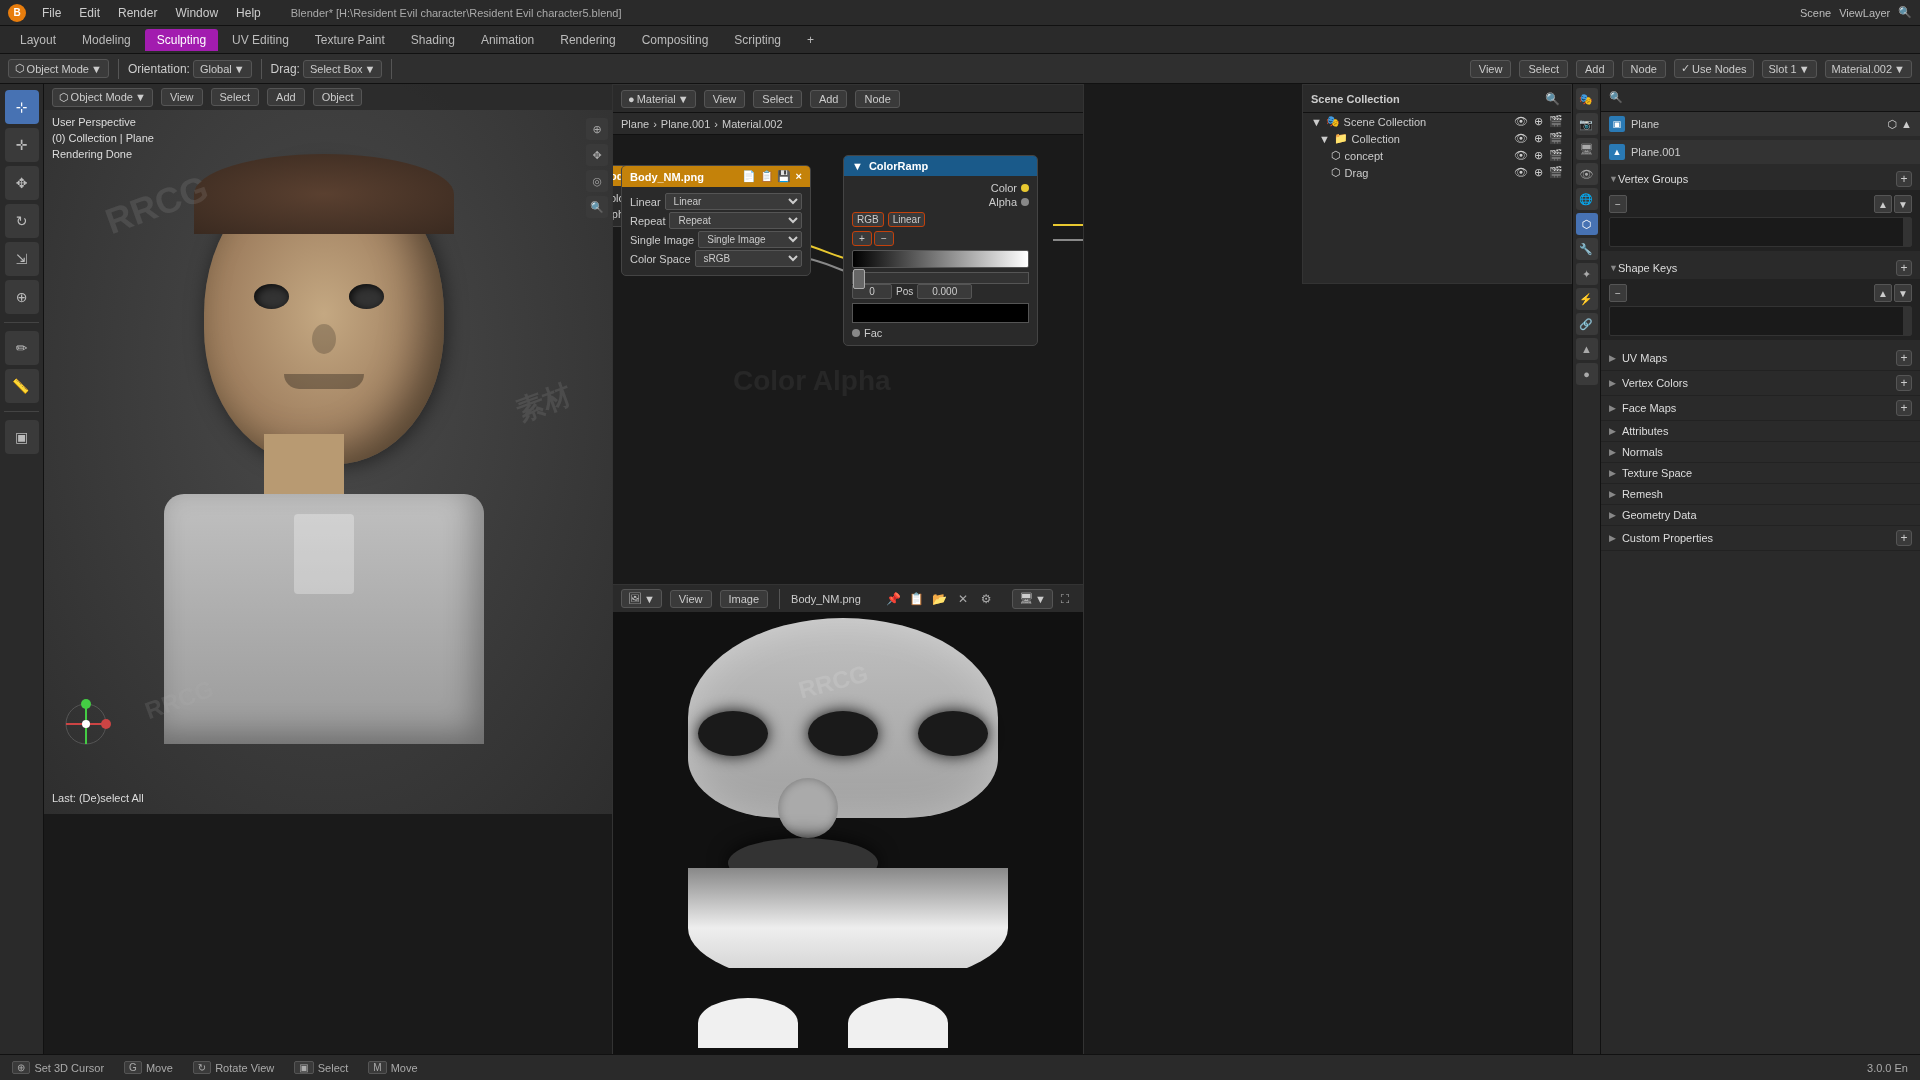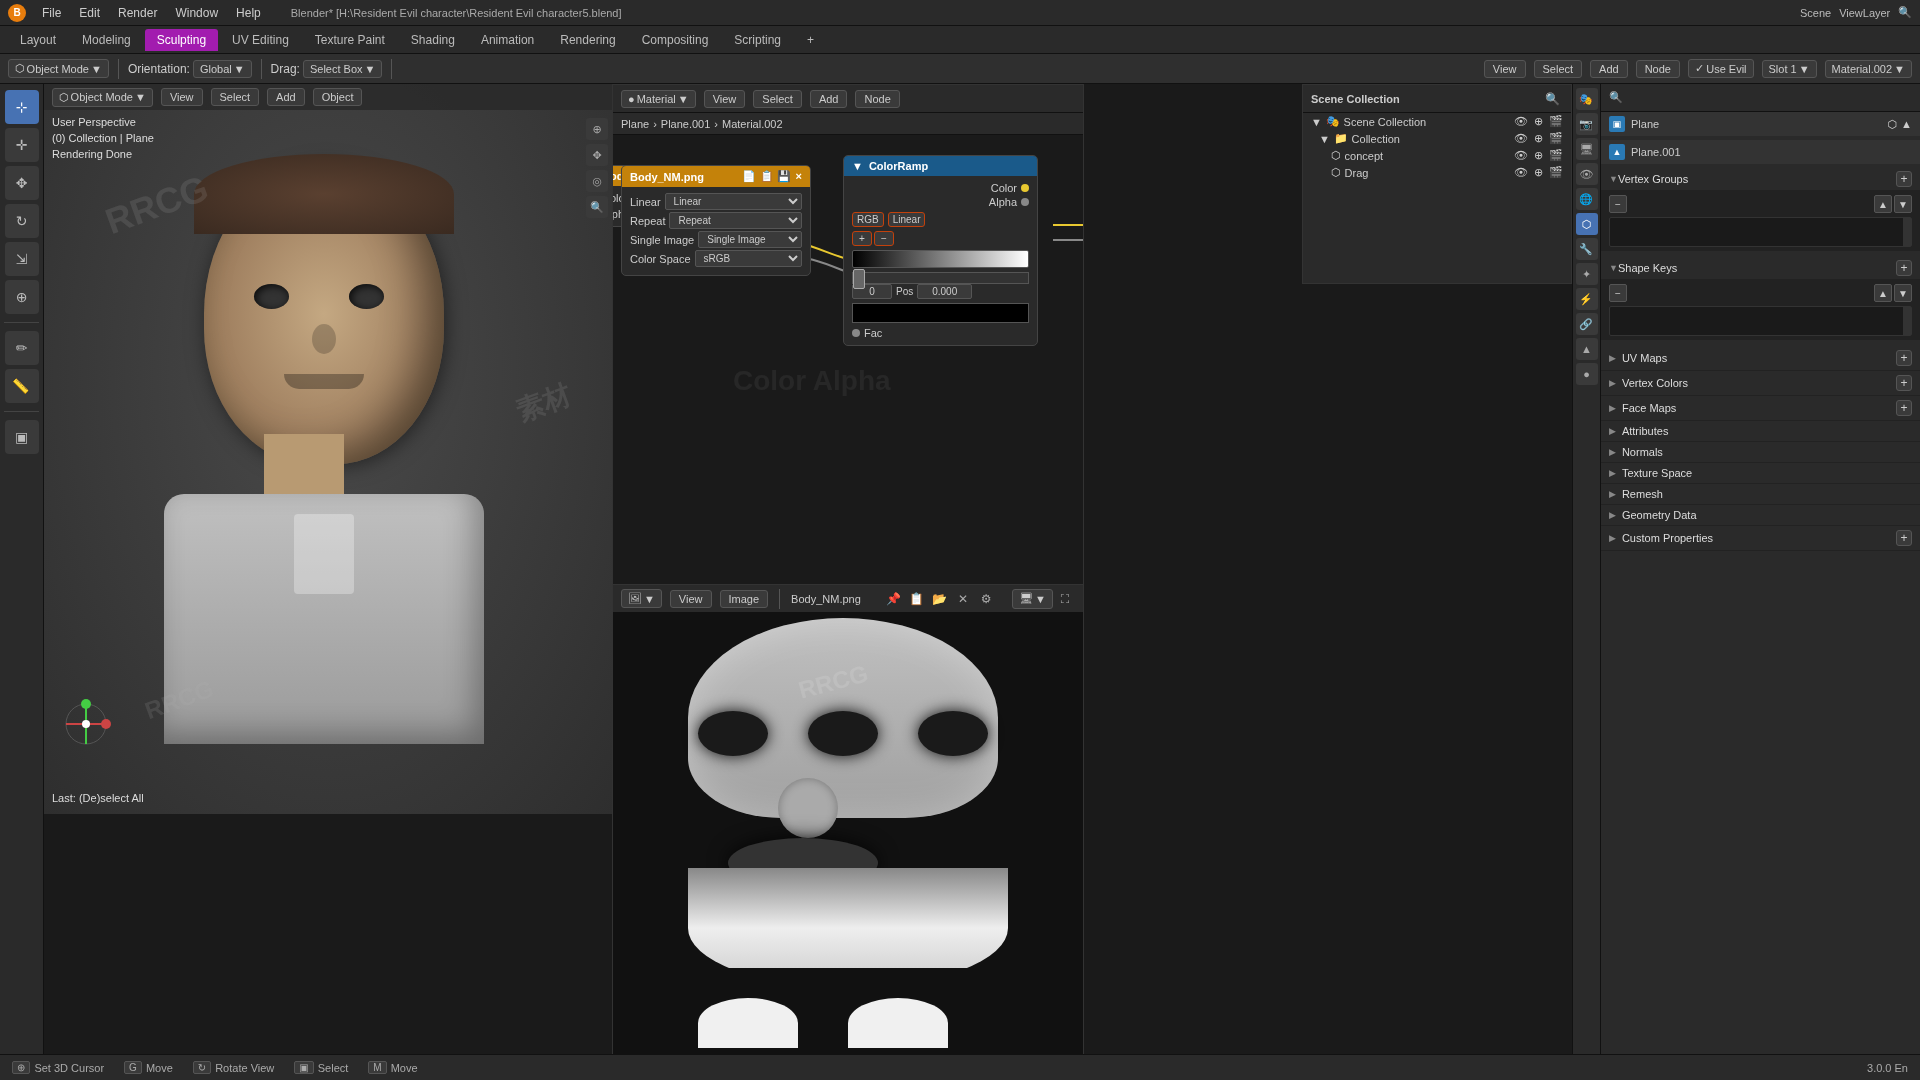--- a/index.html
+++ b/index.html
@@ -712,21 +712,21 @@
   </div>
   <div class="separator"></div>
 
   <div style="margin-left: auto; display:flex; align-items:center; gap:8px;">
     <div class="tb-btn">View</div>
     <div class="tb-btn">Select</div>
     <div class="tb-btn">Add</div>
     <div class="tb-btn">Node</div>
     <div class="tb-dropdown">
       <span>✓</span>
-      <span>Use Evil</span>
+      <span>Use Nodes</span>
     </div>
     <div class="tb-dropdown">
       <span>Slot 1</span>
       <span>▼</span>
     </div>
     <div class="tb-dropdown">
       <span>Material.002</span>
       <span>▼</span>
     </div>
   </div>

